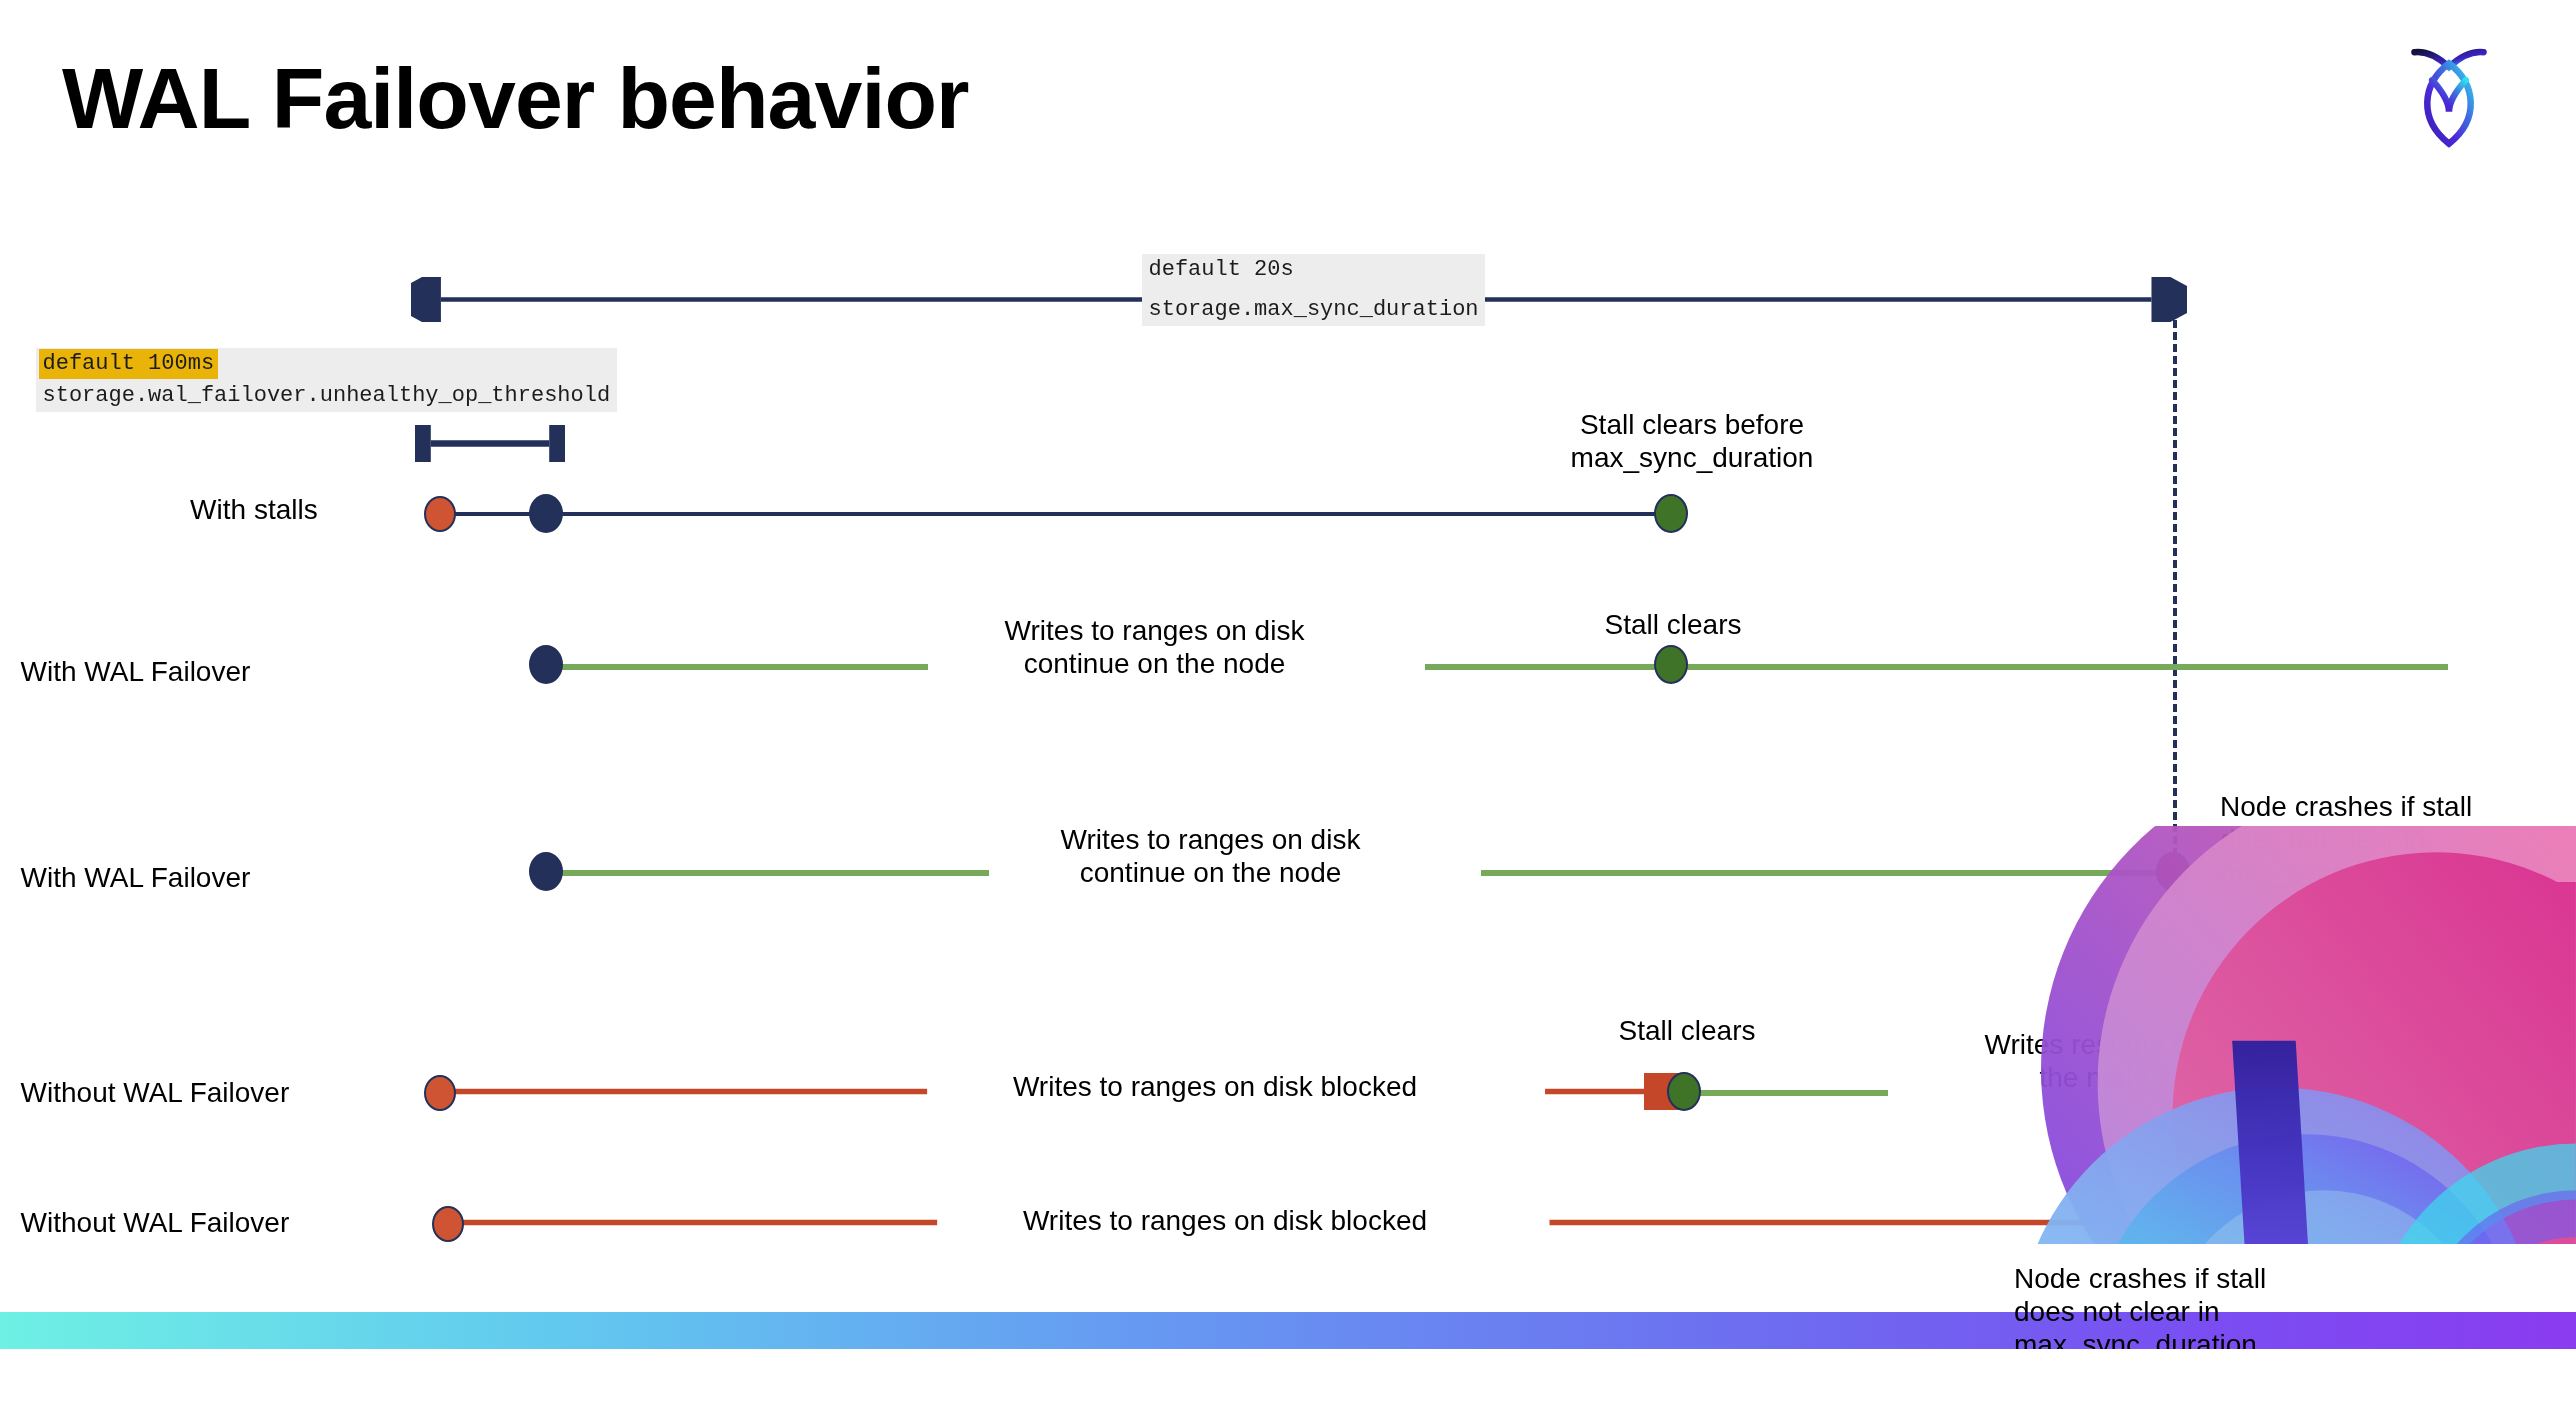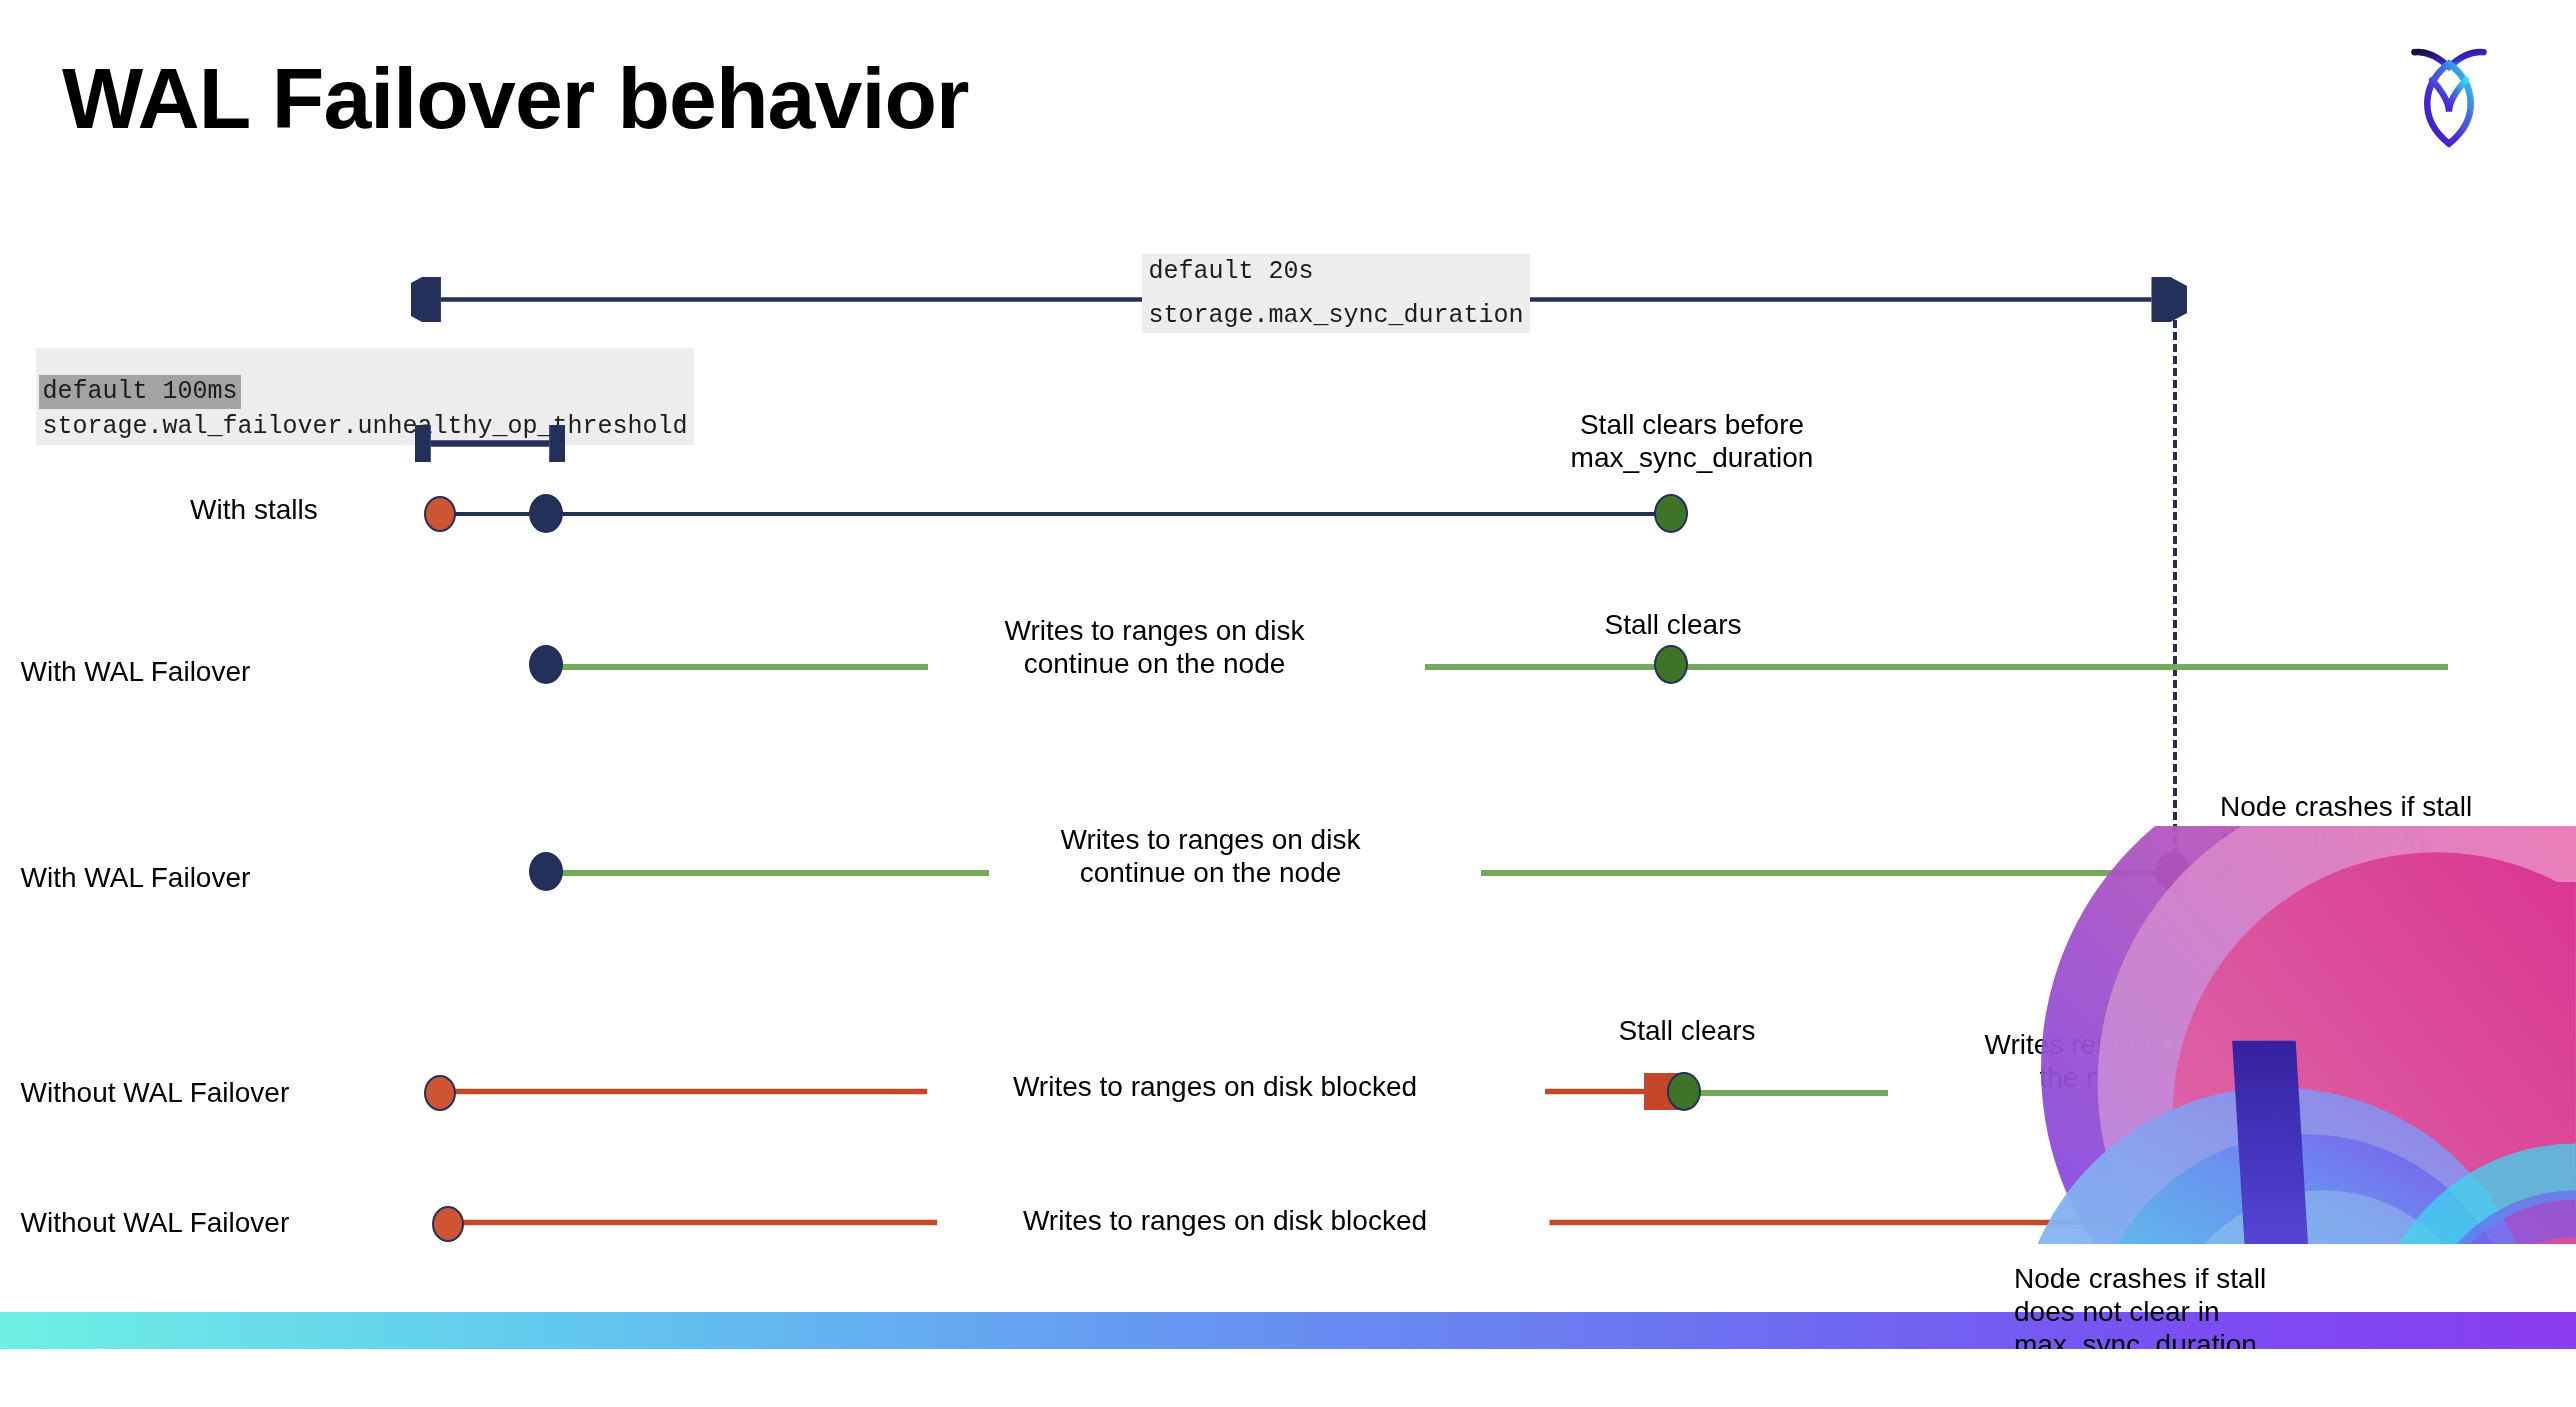--- a/index.html
+++ b/index.html
@@ -33,21 +33,21 @@
     position: absolute;
     left: 2379px;
     top: 26px;
     width: 140px;
     height: 140px;
   }
   
   .code-chip {
     position: absolute;
     font-family: "Liberation Mono", monospace;
-    font-size: 25px;
+    font-size: 22px;
     color: #1c1c1c;
     background: #ededed;
     white-space: nowrap;
     line-height: 1.28;
     padding: 0.9px 2.8px;
   }
   
   .label {
     position: absolute;
     font-family: "Liberation Sans", sans-serif;
@@ -158,21 +158,21 @@
     <line x1="32" y1="24" x2="1862" y2="24" stroke="#22305a" stroke-width="5" marker-start="url(#ahL)" marker-end="url(#ahR)"></line>
   </svg>
 
   <div class="code-chip" style="left:1142px; top:254px; text-align:left;">
     <div style="display:inline-block;background:#ededed;padding:0.9px 3.7px;">default 20s</div>
     <br>
     <div style="display:inline-block;background:#ededed;padding:0.9px 3.7px;margin-top:10px;">storage.max_sync_duration</div>
   </div>
 
   <div class="code-chip" style="left:36px; top:348px; text-align:left;">
-    <div style="display:inline-block;background:#a3a3a3;padding:0.9px 3.7px;margin-top:26px;">default 100ms</div>
+    <div style="display:inline-block;background:#eab308;padding:0.9px 3.7px;">default 100ms</div>
     <br>
     <div style="display:inline-block;background:#ededed;padding:0.9px 3.7px;margin-top:1.9px;">storage.wal_failover.unhealthy_op_threshold</div>
   </div>
 
   <svg style="position:absolute;left:415px;top:425px;" width="150" height="37" viewBox="0 0 160 40">
     <defs>
       <marker id="bhL" markerWidth="14" markerHeight="14" refX="12" refY="7" orient="auto">
         <path d="M12,1 L12,13 L1,7 Z" fill="#22305a"></path>
       </marker>
       <marker id="bhR" markerWidth="14" markerHeight="14" refX="2" refY="7" orient="auto">

